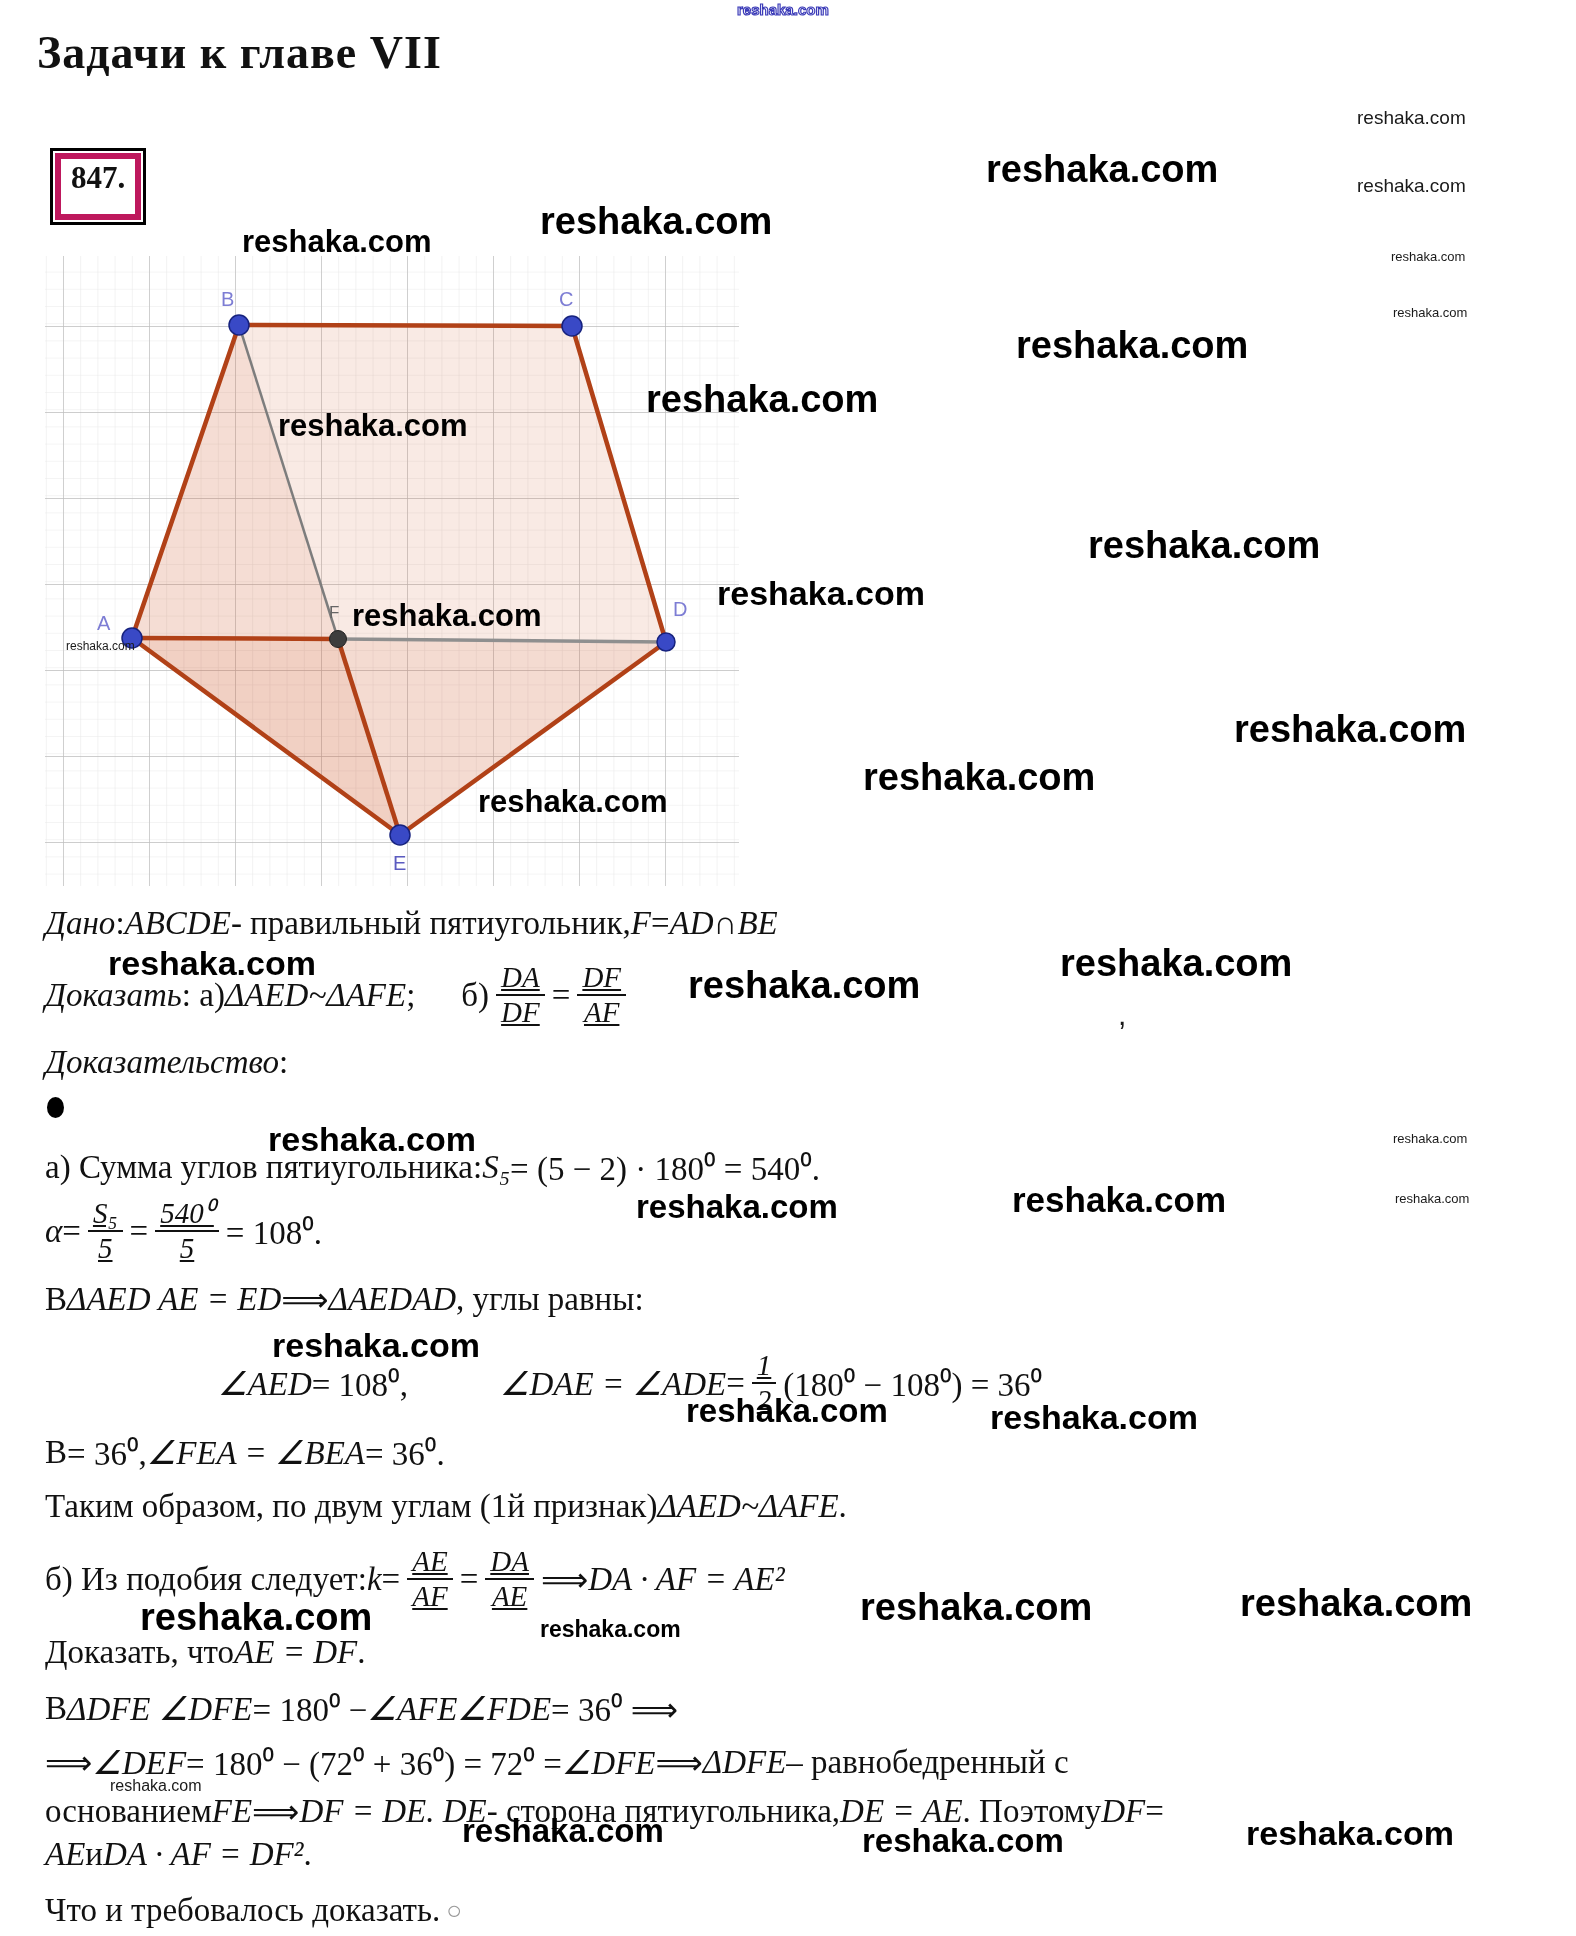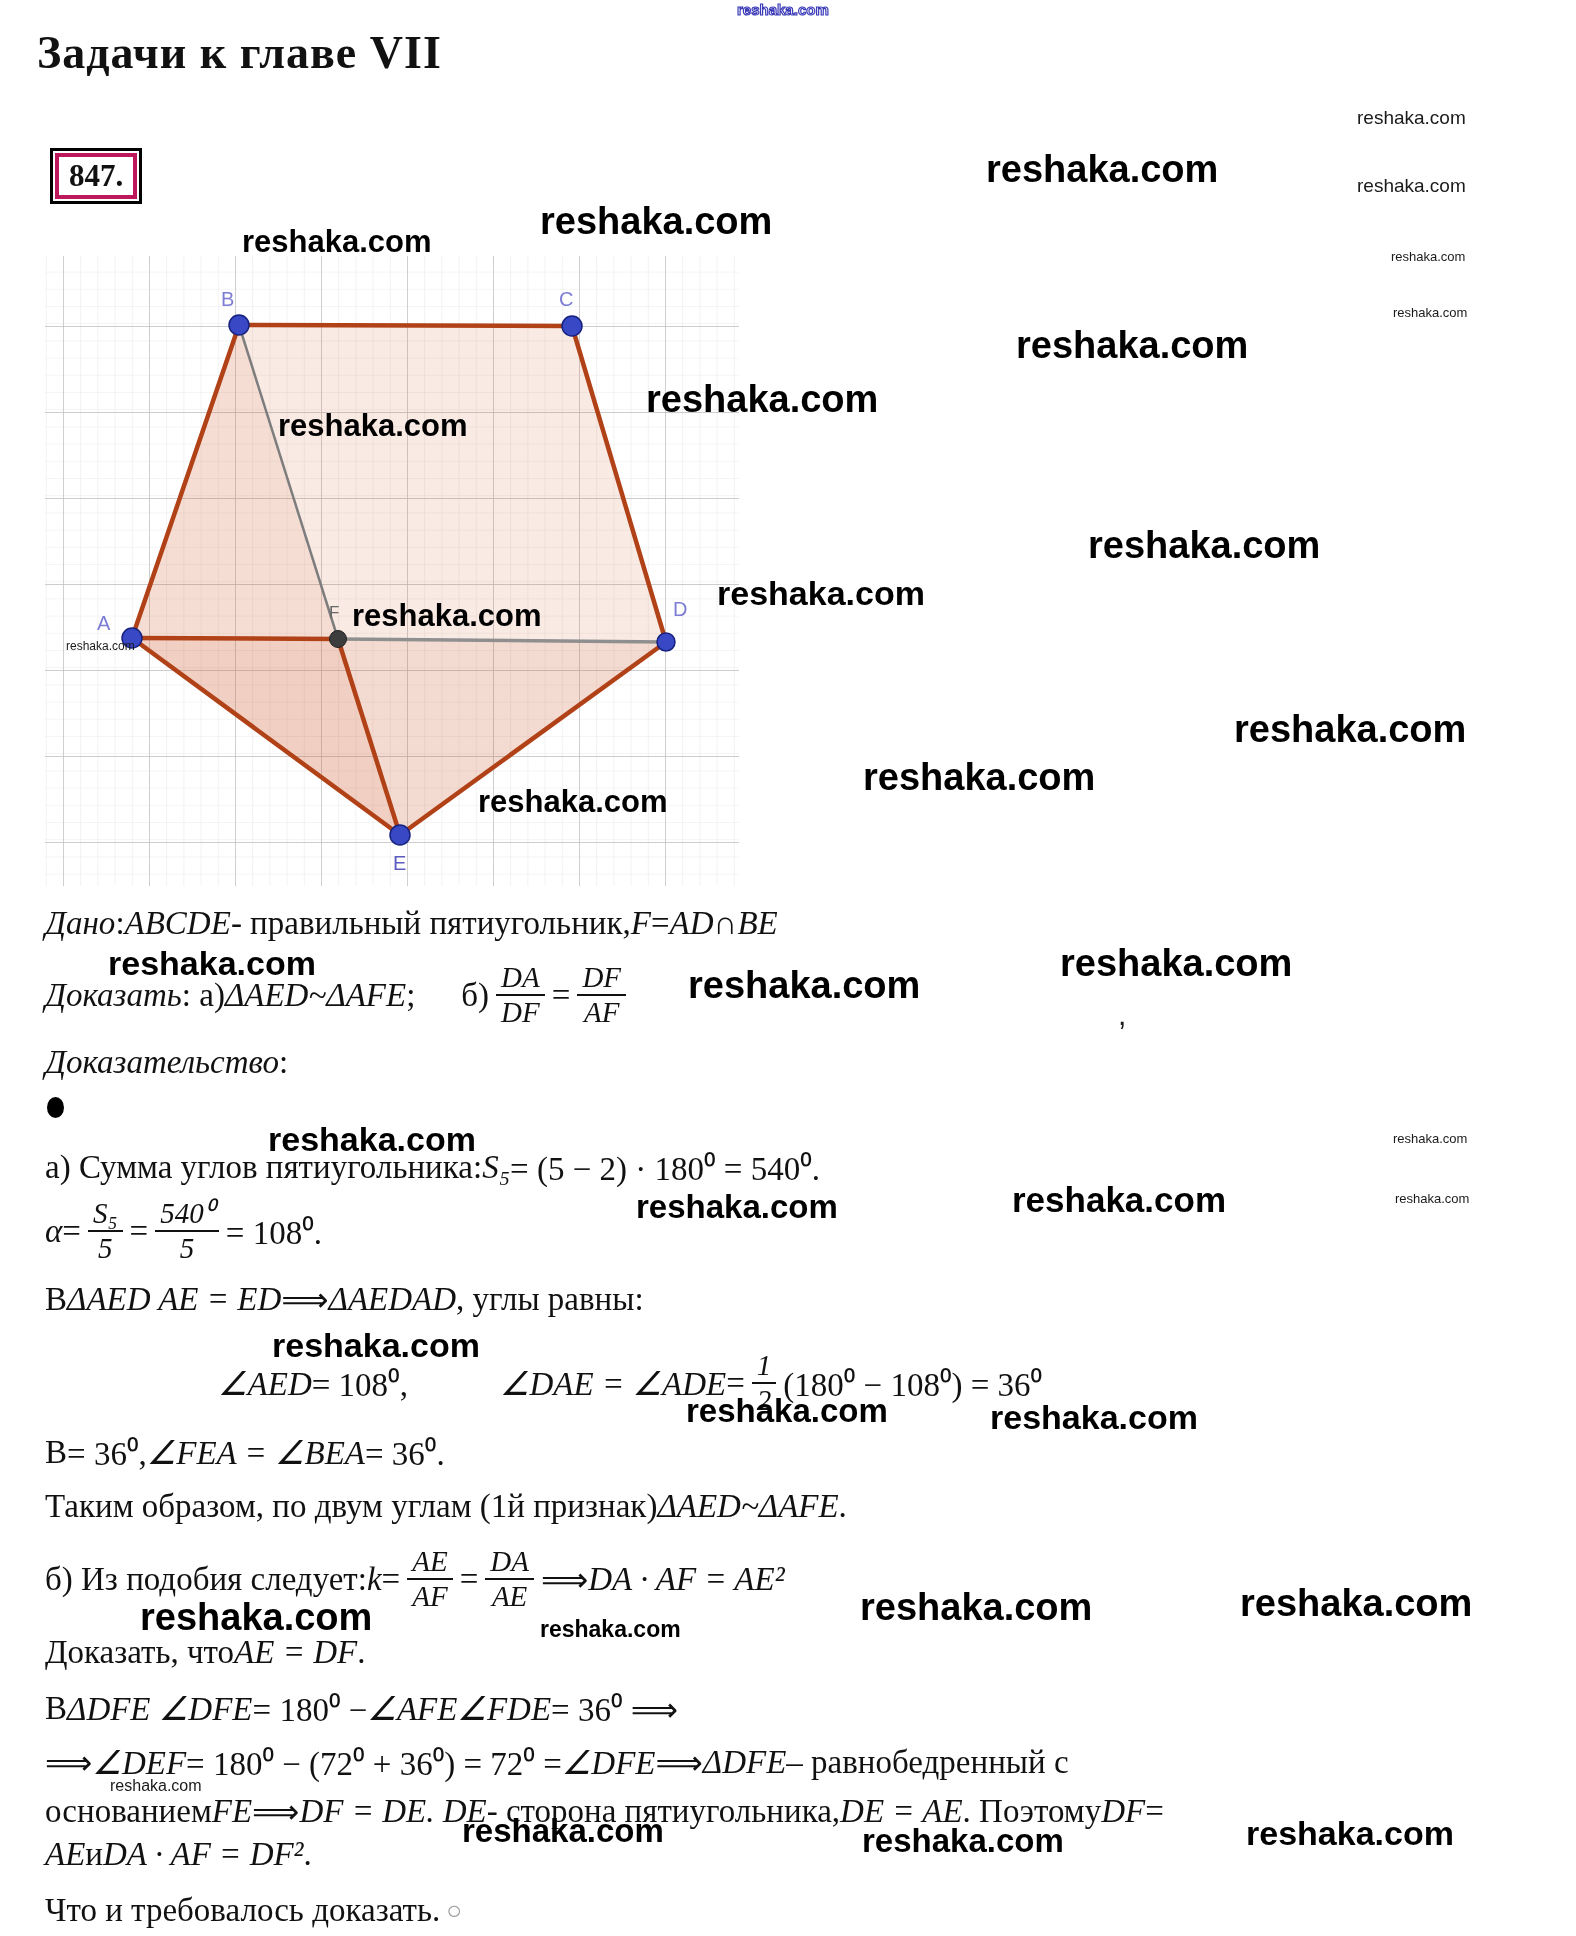--- a/index.html
+++ b/index.html
@@ -8,32 +8,32 @@
     font-family:"Liberation Serif",serif;color:#111;overflow:hidden;
   }
   .page-title{
     position:absolute;left:37px;top:26px;font-size:46px;font-weight:bold;
     letter-spacing:1px;white-space:nowrap;
   }
   .num-box-outer{
     position:absolute;left:50px;top:148px;border:3px solid #000;padding:2px;
   }
   .num-box-inner{
-    border:4px solid #be185d;padding:1px 10px 1px 10px;font-size:31px;font-weight:bold;
+    border:6px solid #be185d;padding:1px 10px 18px 10px;font-size:31px;font-weight:bold;
   }
   .figure-wrap{position:absolute;left:45px;top:250px;width:700px;height:645px;}
   .tline{
     position:absolute;left:45px;font-size:33px;white-space:nowrap;
     display:flex;align-items:center;z-index:2;
   }
   .it{font-style:italic;}
   .rm{font-style:normal;}
   .frac{
     display:inline-flex;flex-direction:column;align-items:center;
-    line-height:1.08;font-size:29px;margin:0 7px;font-style:italic;
+    line-height:1.08;font-size:29px;margin:0 7px;font-style:italic;text-decoration:underline;
   }
   .frac .n{border-bottom:2.5px solid #111;padding:0 5px 1px 5px;}
   .frac .d{padding:1px 5px 0 5px;}
   .bullet{
     position:absolute;left:47px;top:1097px;width:17px;height:21px;
     background:#000;border-radius:50%;z-index:2;
   }
   .gap{display:inline-block;width:92px;}
   .endmark{color:#999;font-size:26px;margin-left:6px;}
   .wm{

